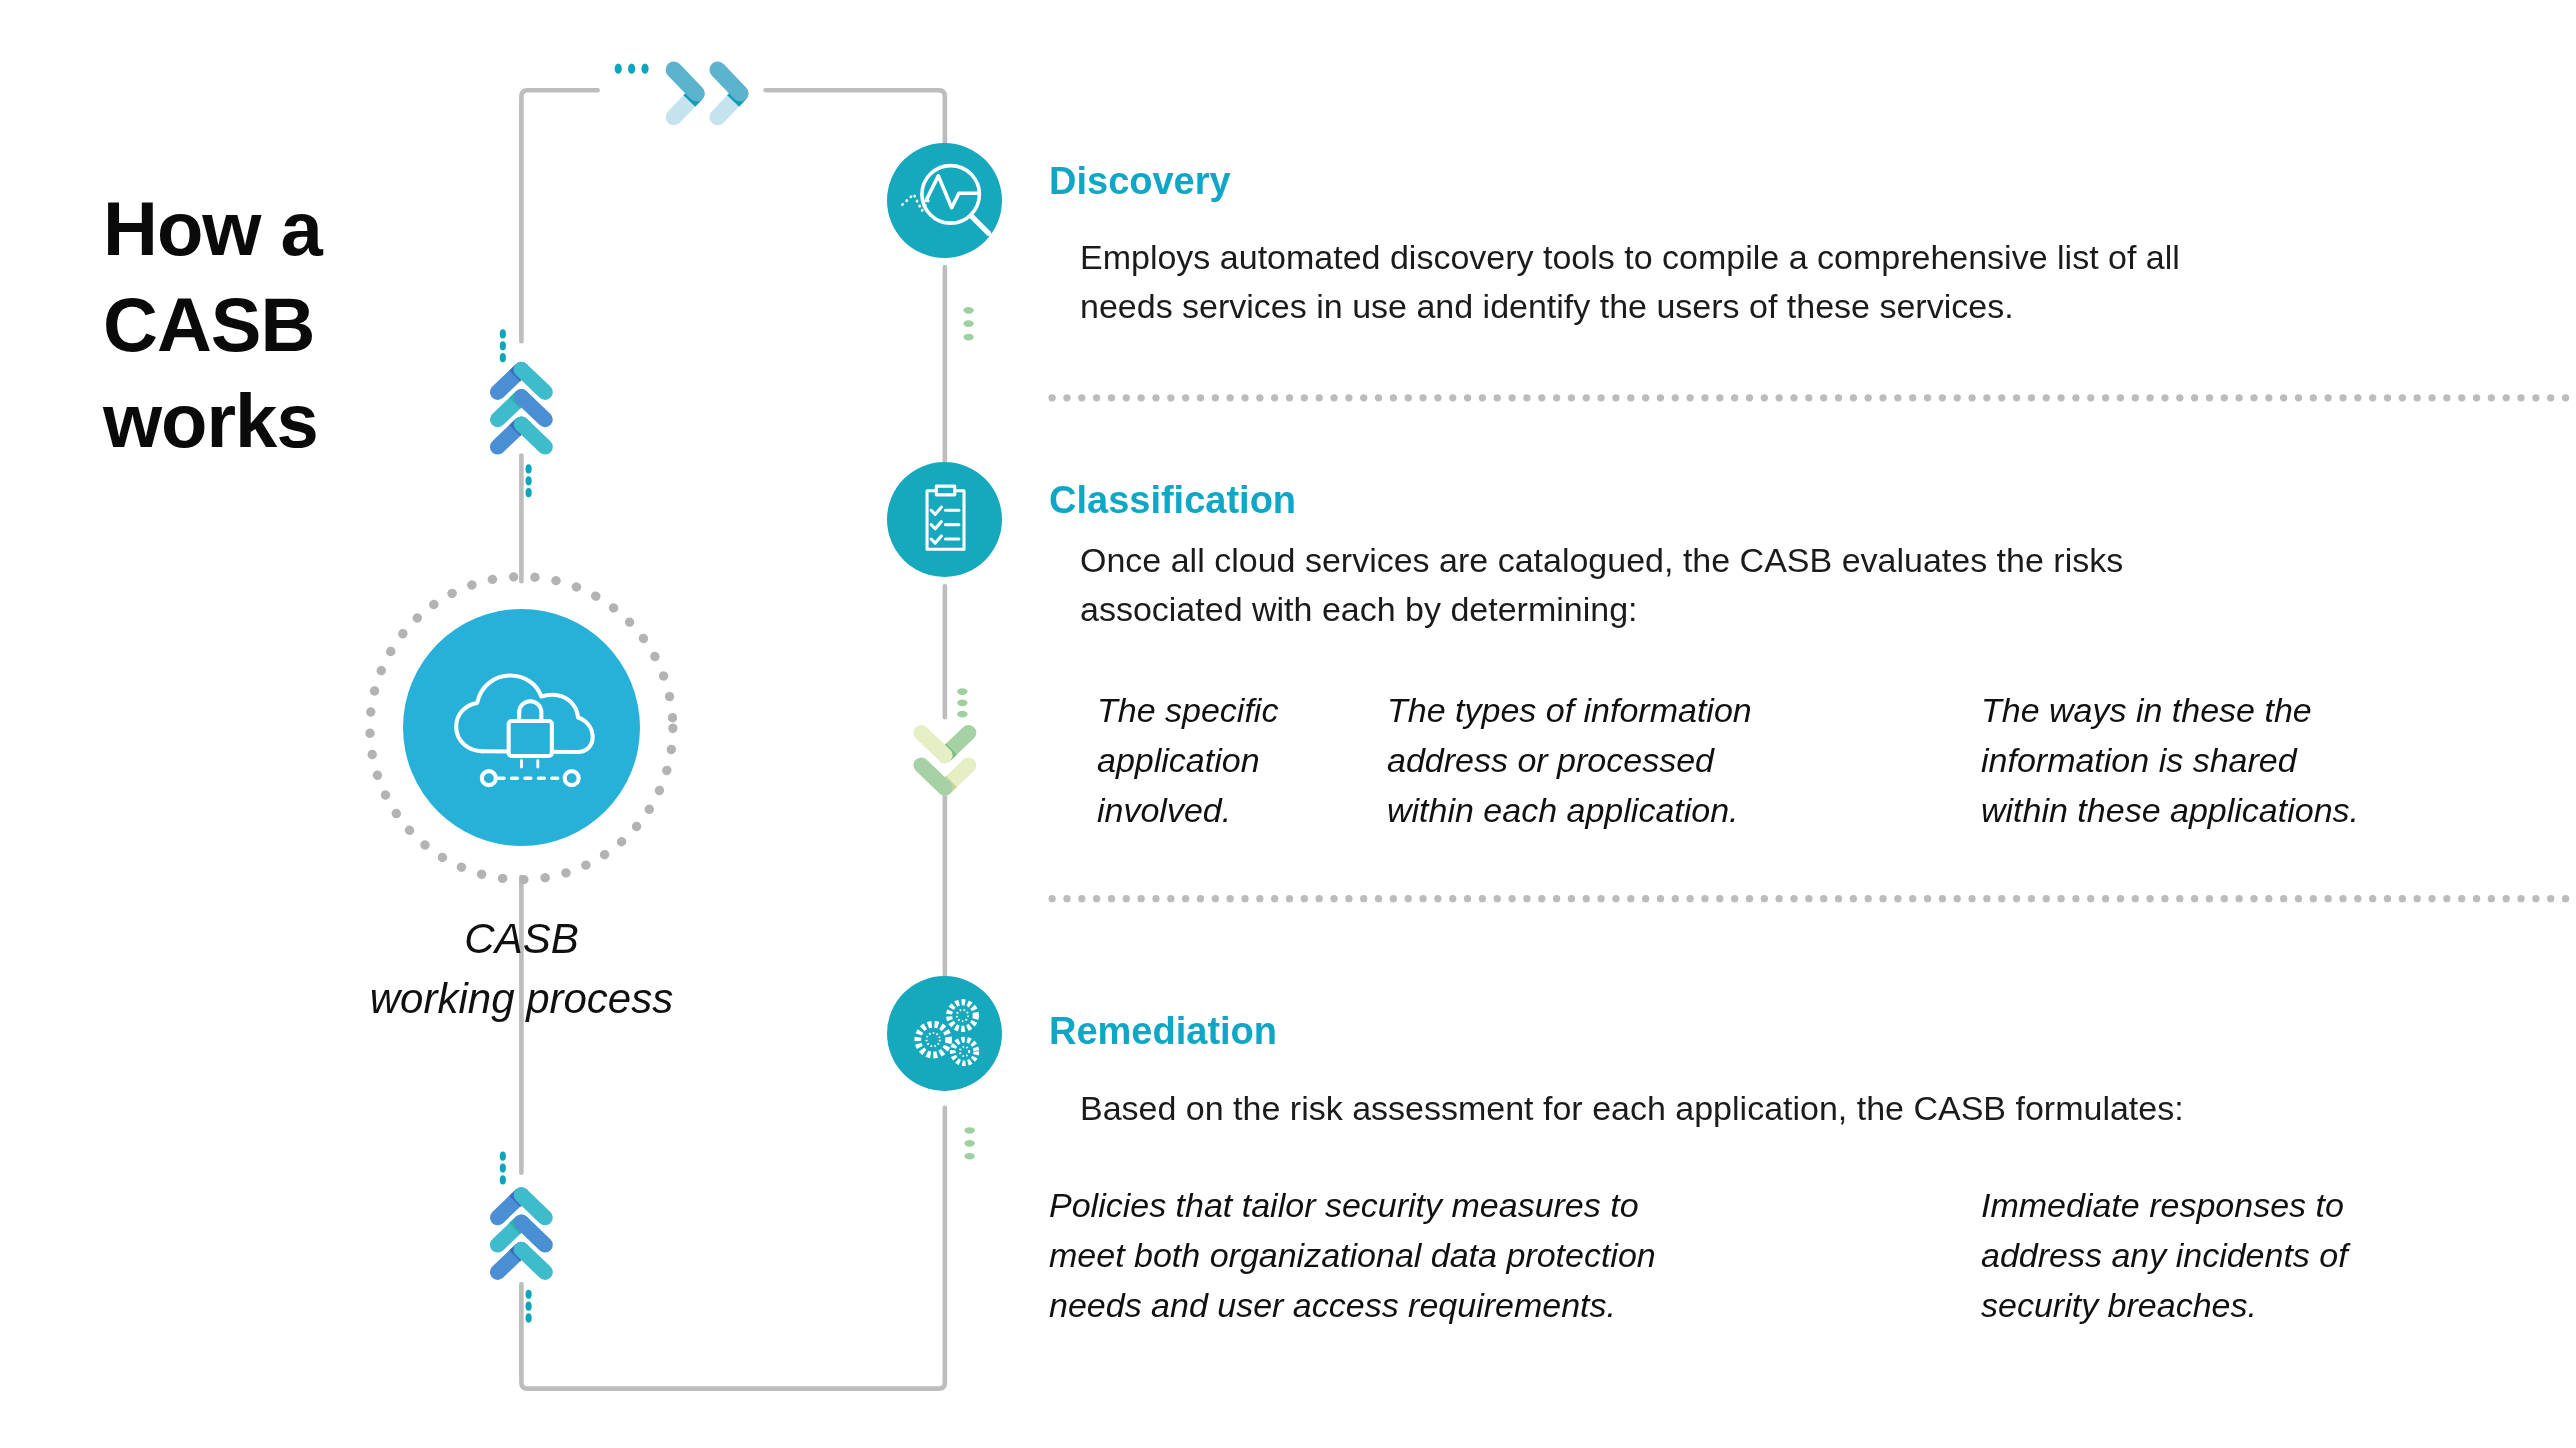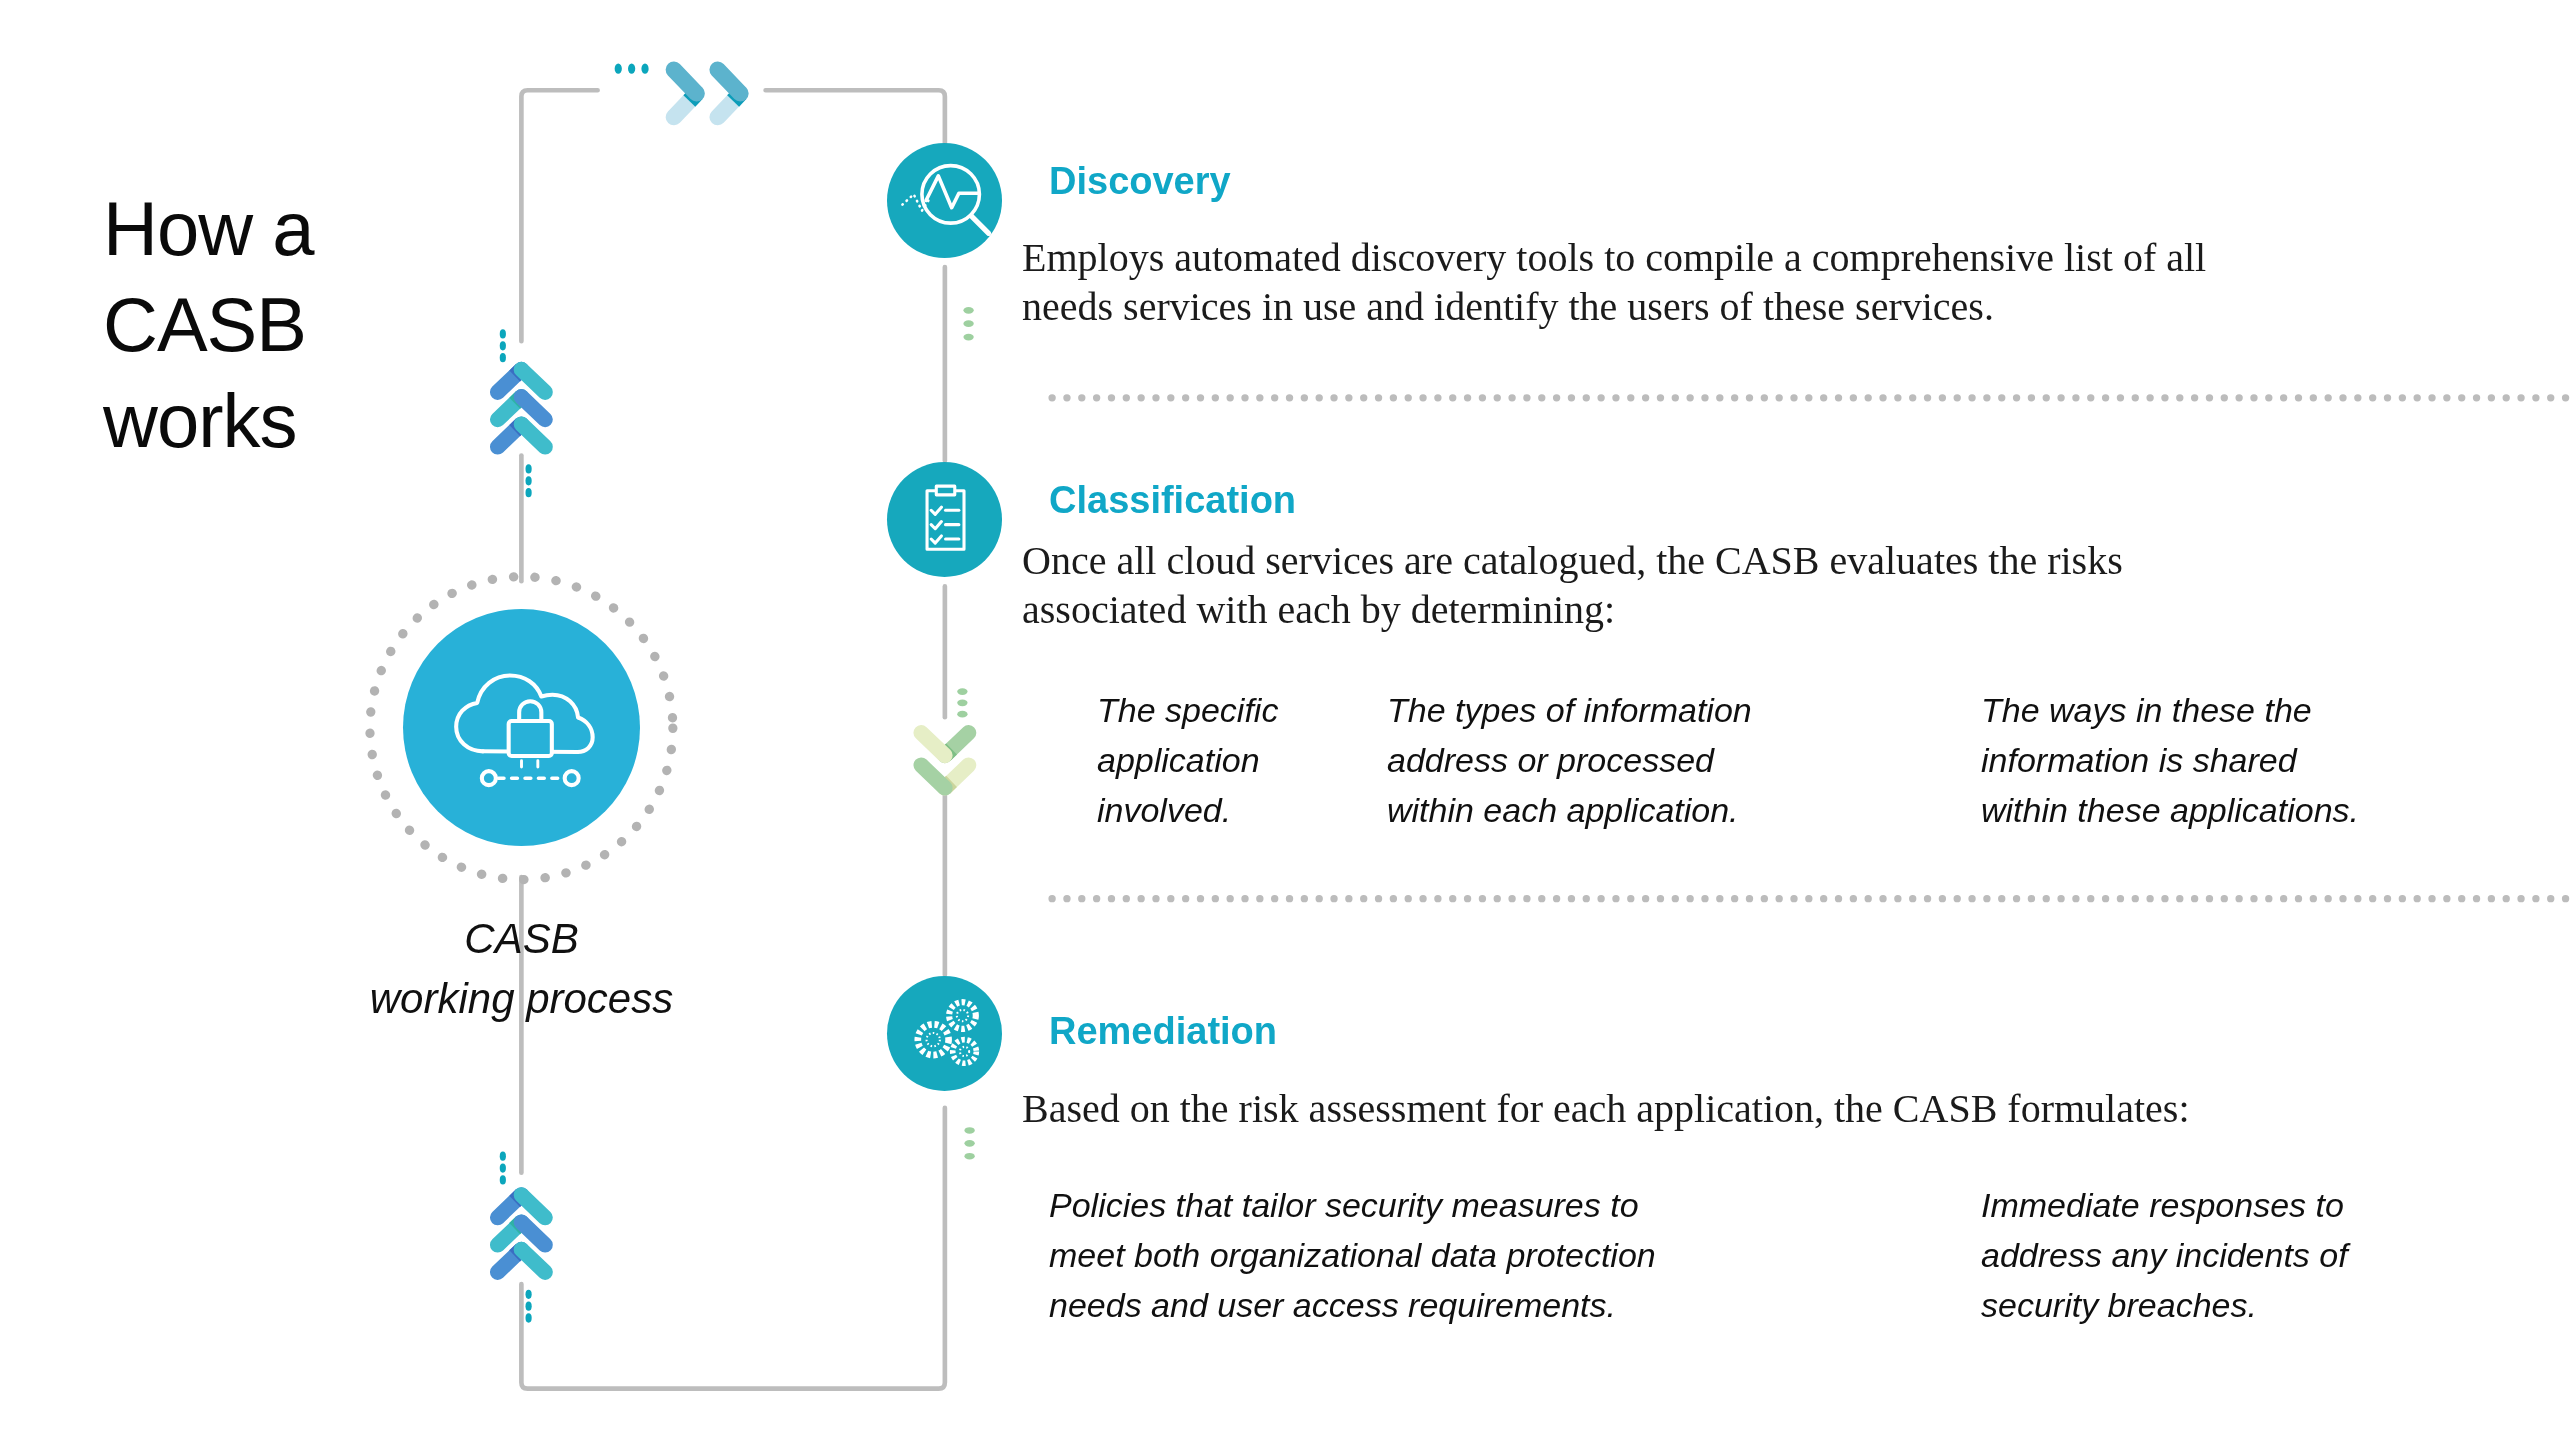--- a/index.html
+++ b/index.html
@@ -23,38 +23,38 @@
     --text_dark:#1b1b1b;
   }
   html,body{margin:0;padding:0;background:#fff;}
   #canvas{
     position:relative;width:2576px;height:1449px;background:#fff;overflow:hidden;
     font-family:"Liberation Sans", sans-serif;
   }
   #flow-svg{position:absolute;left:0;top:0;}
   .page-title{
     position:absolute;left:103px;top:181px;width:464px;
-    font-size:76px;line-height:96px;font-weight:normal;color:#0a0a0a;letter-spacing:-1px;
+    font-size:76px;line-height:96px;font-weight:bold;color:#0a0a0a;letter-spacing:-1px;
   }
   .page-title span{display:block;}
   .node-circle{
     position:absolute;width:115px;height:115px;border-radius:50%;
     background:var(--node_teal,#16a8bd);display:flex;align-items:center;justify-content:center;
   }
   .center-circle{
     position:absolute;left:403px;top:609px;width:237px;height:237px;border-radius:50%;
     background:var(--node_center,#28b1d8);display:flex;align-items:center;justify-content:center;
   }
   .section-heading{
     position:absolute;left:1049px;
     font-size:38px;font-weight:bold;color:var(--accent_teal,#10a7c7);line-height:1.1;
   }
   .section-body{
-    position:absolute;left:1022px;
-    font-size:40px;line-height:49px;color:var(--text_dark,#1b1b1b);font-family:Liberation Serif, serif;
+    position:absolute;left:1080px;
+    font-size:34px;line-height:49px;color:var(--text_dark,#1b1b1b);
   }
   .section-body span{display:block;}
   .col-text{
     position:absolute;font-size:34px;line-height:50px;font-style:italic;color:#101010;
   }
   .col-text span{display:block;}
   .center-label{
     position:absolute;left:264px;top:909px;width:515px;text-align:center;
     font-size:42px;line-height:60px;font-style:italic;color:#101010;
   }

